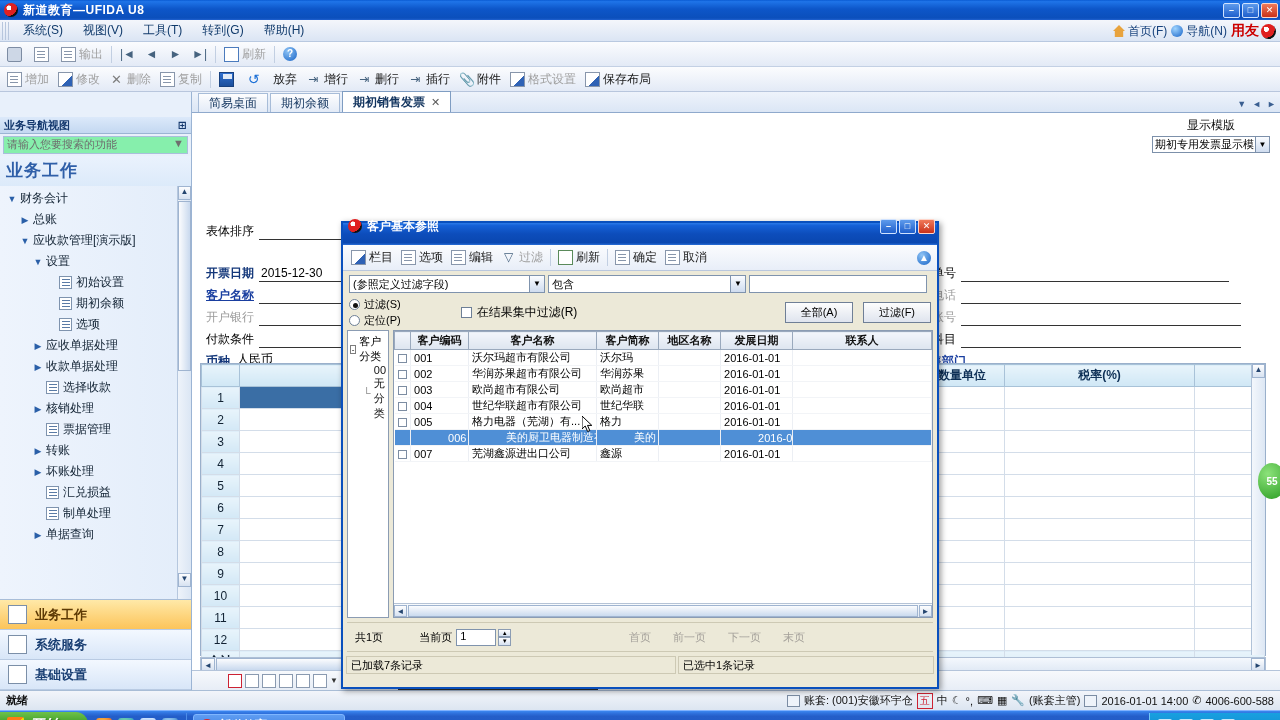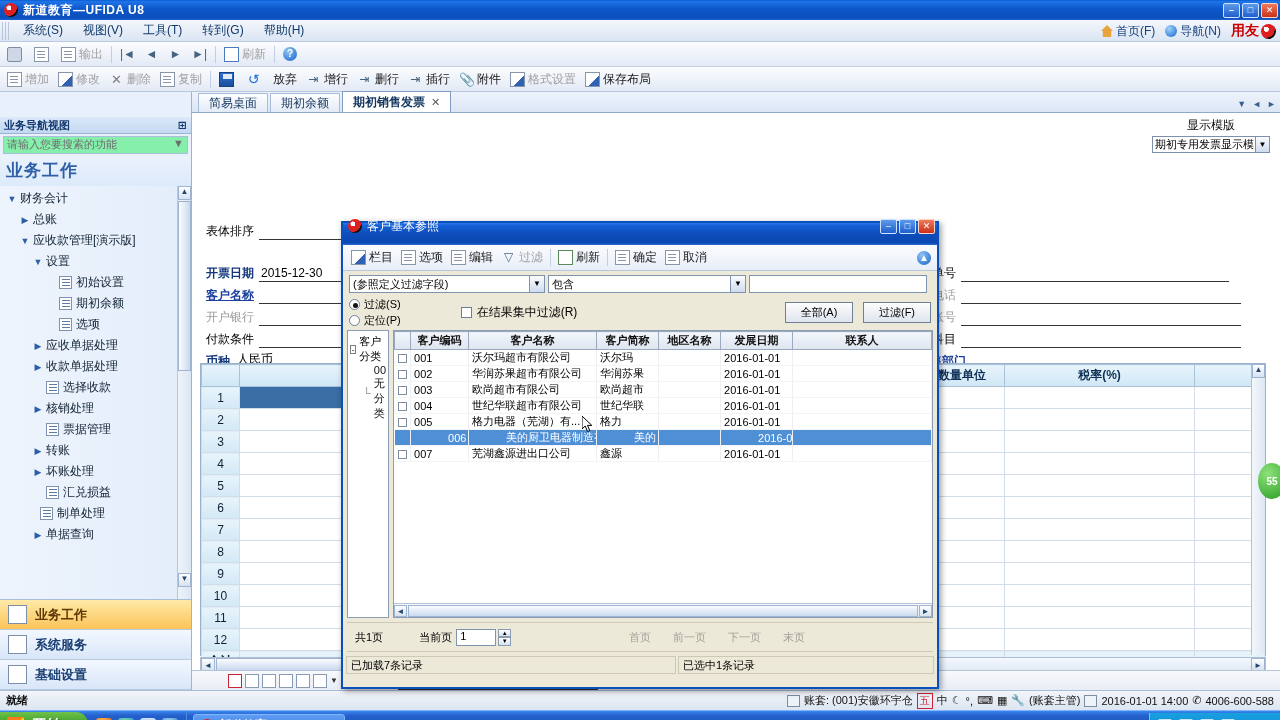--- a/index.html
+++ b/index.html
@@ -38,21 +38,21 @@
 
   
   .menubar {
     height: 22px; background: linear-gradient(to bottom,#f4f6fb,#dbe5f4);
     display: flex; align-items: center; border-bottom: 1px solid #b9c9e0;
     position: relative;
   }
   .menubar .grip { width: 9px; height: 18px; margin: 0 2px;
     background: repeating-linear-gradient(to right,#b7c6dd 0 1px,transparent 1px 3px); }
   .menu-item { padding: 3px 10px; color: #103a6b; cursor: default; white-space: nowrap;}
-  .menu-right { position: absolute; right: 4px; top: 0; height: 22px; display: flex; align-items: center; gap: 10px; }
+  .menu-right { position: absolute; right: 4px; top: 0; height: 22px; display: flex; align-items: center; gap: 4px; }
   .menu-right .lnk { display: flex; align-items: center; gap: 3px; color:#17427c; }
   .brand { font-weight: bold; color:#c00; font-size: 14px; display: flex; align-items: center; gap:2px;}
   .brand .bl { width: 15px; height: 15px; border-radius: 50%;
     background: radial-gradient(circle at 35% 35%, #fff 0 18%, #e02020 20% 60%, #111 62% 100%); }
   .home-ico { width:12px; height:12px; background:#e8a33d; clip-path: polygon(50% 0,100% 50%,85% 50%,85% 100%,15% 100%,15% 50%,0 50%); }
   .globe-ico { width:12px; height:12px; border-radius:50%; background: radial-gradient(circle at 35% 30%, #9fd4ff, #1763c7); }
 
   
   .toolbar {
     height: 25px; background: linear-gradient(to bottom,#fbfcfe,#e3eaf6);
@@ -187,21 +187,21 @@
   .task-btn .tl { width:14px;height:14px;border-radius:50%;
     background: radial-gradient(circle at 35% 35%, #fff 0 18%, #e02020 20% 60%, #111 62% 100%);}
   .tray { margin-left:auto; height:26px; display:flex; align-items:center; gap:7px; padding:0 8px;
     background:linear-gradient(to bottom,#18a0e0,#1184c9); border-left:1px solid #6fc8f5; color:#fff; font-size:12px;}
   .tray .t-ic { width:14px;height:14px;border-radius:2px;background:#e9f4ff; opacity:.85;}
 
   
   .dialog { position:absolute; left:341px; top:129px; width:598px; height:468px;
     border:2px solid #0a50bd; background:#ece9d8; box-shadow:2px 2px 6px rgba(0,0,0,.4); z-index:50;}
   .dlg-title { height:22px; background:linear-gradient(to bottom,#2c7ae8 0%,#1560d6 12%,#0d4dbb 50%,#0a47b0 90%,#2a6fd8 100%);
-    display:flex; align-items:center; padding:0 2px 16px 5px; color:#fff; font-weight:normal; font-size:12px;}
+    display:flex; align-items:center; padding:0 2px 16px 5px; color:#fff; font-weight:bold; font-size:12px;}
   .dlg-title .dl { width:14px;height:14px;border-radius:50%; margin-right:5px;
     background: radial-gradient(circle at 35% 35%, #fff 0 18%, #e02020 20% 60%, #111 62% 100%);}
   .dlg-toolbar { height:26px; background:linear-gradient(to bottom,#fbfcfe,#e8eef8);
     border-bottom:1px solid #b9c7dd; display:flex; align-items:center; padding-left:4px; position:relative;}
   .dlg-filterbar { background:#ece9d8; padding:4px 6px 2px; }
   .row1 { display:flex; gap:3px; }
   .sel-box { height:18px; background:#fff; border:1px solid #7f93ad; display:flex; align-items:center;
     font-size:11px; padding-left:3px; overflow:hidden; white-space:nowrap; }
   .sel-box .caret { margin-left:auto; width:15px; height:16px; background:linear-gradient(to bottom,#fafcff,#cfdcef);
     border-left:1px solid #7f93ad; text-align:center; font-size:8px; line-height:16px;}
@@ -454,21 +454,21 @@
             </div>
             <div class="tnode" style="padding-left: 30px;">
               <span class="tw">▶</span>
               <span>坏账处理</span>
             </div>
             <div class="tnode" style="padding-left: 30px;">
               <span class="tw"></span>
               <span class="tico"></span>
               <span>汇兑损益</span>
             </div>
-            <div class="tnode" style="padding-left: 24px;">
+            <div class="tnode" style="padding-left: 30px;">
               <span class="tw"></span>
               <span class="tico"></span>
               <span>制单处理</span>
             </div>
             <div class="tnode" style="padding-left: 30px;">
               <span class="tw">▶</span>
               <span>单据查询</span>
             </div>
           </div>
         <div class="tree-scroll">

